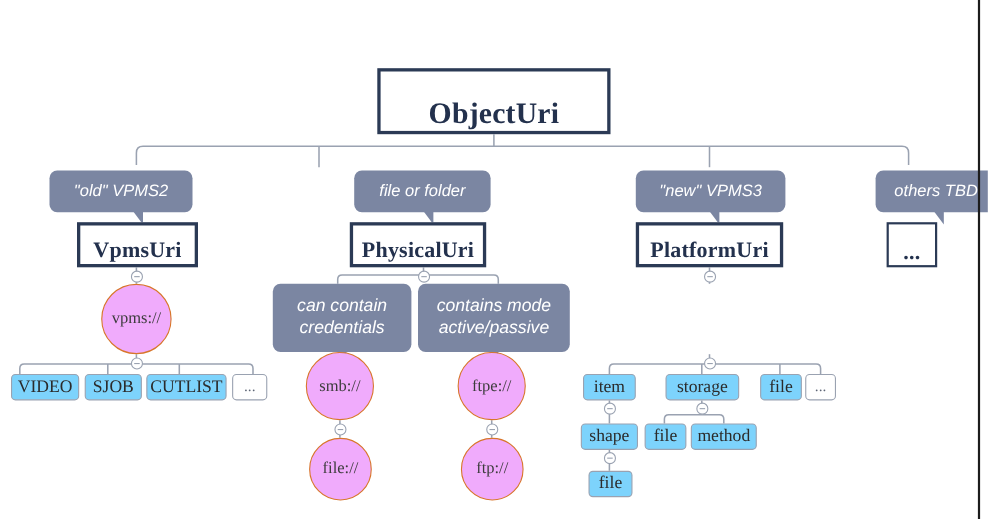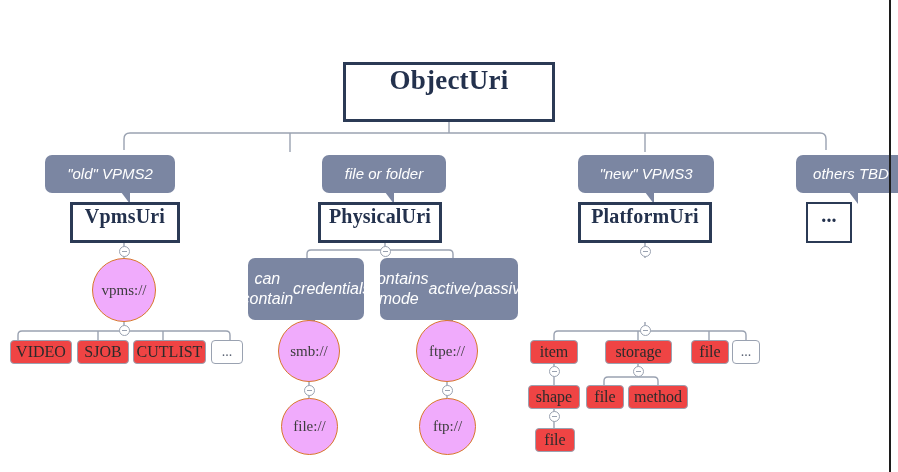--- a/index.html
+++ b/index.html
@@ -9,21 +9,21 @@
     overflow:hidden;position:relative;
   }
   #stage{position:absolute;left:0;top:0;width:898px;height:472px;}
   #wires{position:absolute;left:0;top:0;width:898px;height:472px;}
 
   
   .cbox{
     position:absolute;box-sizing:border-box;
     background:#ffffff;border:3px solid #2b3a55;
     box-shadow:0 0 0 1px #ffffff inset;
-    display:flex;align-items:flex-start;justify-content:center;
+    display:flex;align-items:flex-end;justify-content:center;
     font-family:"Liberation Serif", serif;font-weight:bold;color:#23314d;
     letter-spacing:.2px;
   }
   .cbox.thin{border-width:2px;}
 
   
   .callout{
     position:absolute;box-sizing:border-box;
     background:#7b86a2;border-radius:7px;
     display:flex;align-items:center;justify-content:center;
@@ -41,21 +41,21 @@
   .ell{
     position:absolute;box-sizing:border-box;border-radius:50%;
     background:#f0abfc;border:1px solid #d8762b;
     display:flex;align-items:center;justify-content:center;
     font-family:"Liberation Serif", serif;color:#3c3c3c;
   }
 
   
   .ybox{
     position:absolute;box-sizing:border-box;
-    background:#ef4444;border:1px solid #9aa2b1;border-radius:4px;
+    background:#7dd3fc;border:1px solid #9aa2b1;border-radius:4px;
     display:flex;align-items:center;justify-content:center;
     font-family:"Liberation Serif", serif;color:#2b2b2b;
   }
   .ybox.empty{background:#ffffff;color:#5d6575;}
 
   
   .toggle{
     position:absolute;width:11px;height:11px;border-radius:50%;
     background:#ffffff;border:1px solid #9aa2b1;box-sizing:border-box;
   }
@@ -139,26 +139,26 @@
     <span>PlatformUri</span>
   </div>
   <div class="cbox thin" style="left:806px;top:202px;width:46px;height:41px;font-size:20px;">
     <span>...</span>
   </div>
 
   <div class="toggle" style="left:119px;top:246px;"></div>
   <div class="toggle" style="left:380px;top:246px;"></div>
   <div class="toggle" style="left:640px;top:246px;"></div>
 
-  <div class="callout" style="left:248px;top:258px;width:116px;height:62px;font-size:16px;">
+  <div class="callout" style="left:248px;top:258px;width:126px;height:62px;font-size:16px;flex-direction:column;">
     <span>can contain</span>
     <span>credentials</span>
     <span class="tail" style="left:58px;"></span>
   </div>
-  <div class="callout" style="left:380px;top:258px;width:138px;height:62px;font-size:16px;">
+  <div class="callout" style="left:380px;top:258px;width:138px;height:62px;font-size:16px;flex-direction:column;">
     <span>contains mode</span>
     <span>active/passive</span>
     <span class="tail" style="left:64px;"></span>
   </div>
 
   <div class="ell" style="left:92px;top:258px;width:64px;height:64px;font-size:15px;">
     <span>vpms://</span>
   </div>
   <div class="ell" style="left:278px;top:320px;width:62px;height:62px;font-size:15px;">
     <span>smb://</span>

